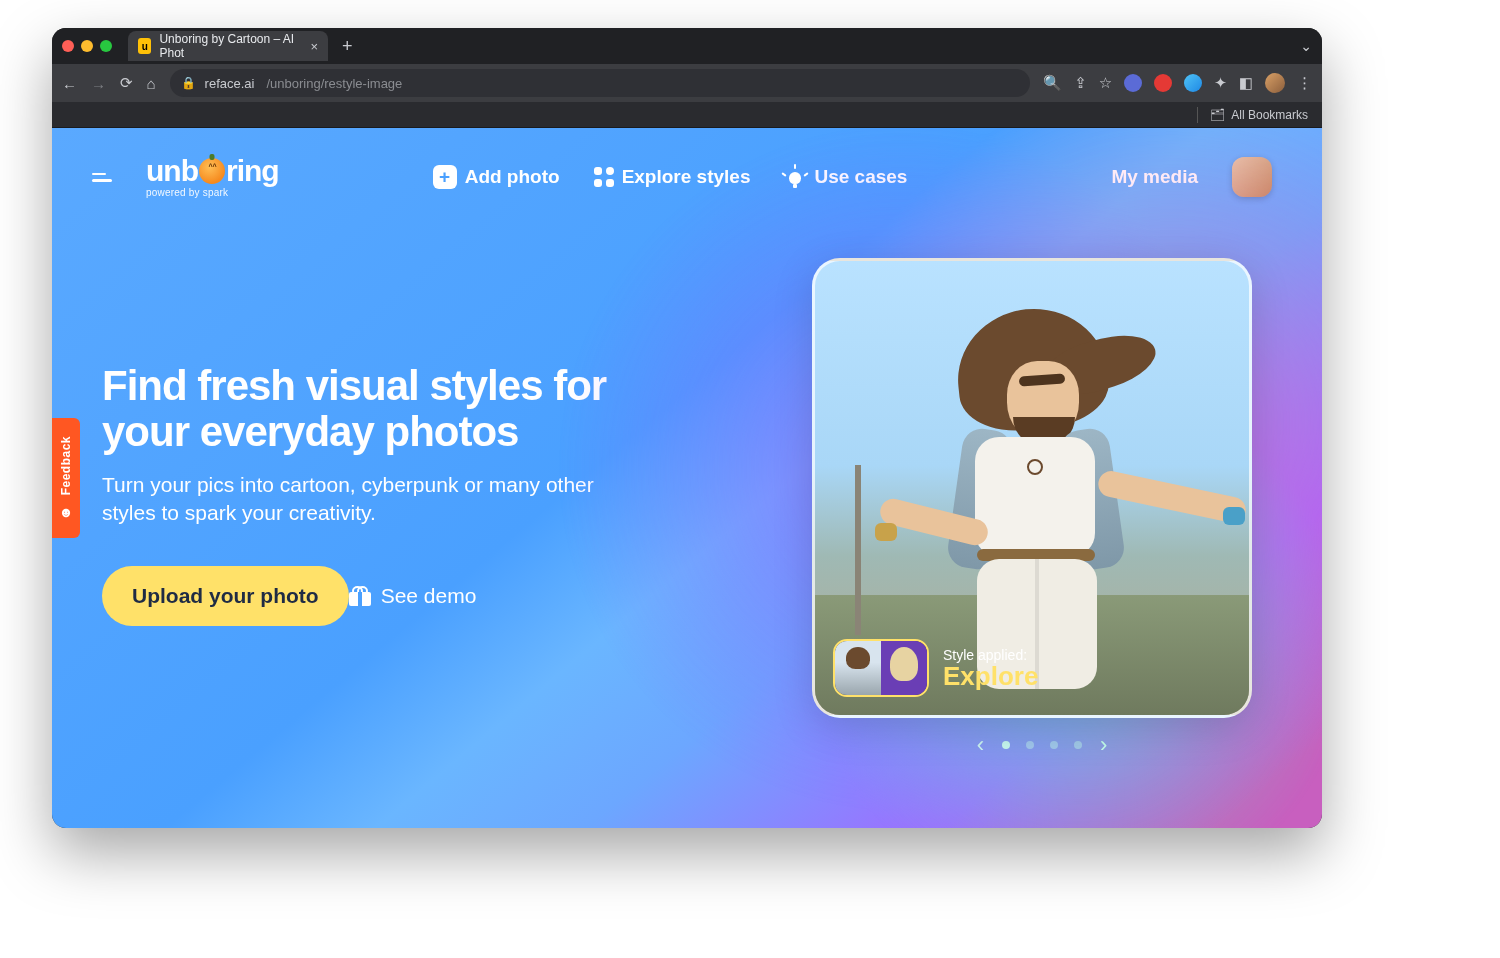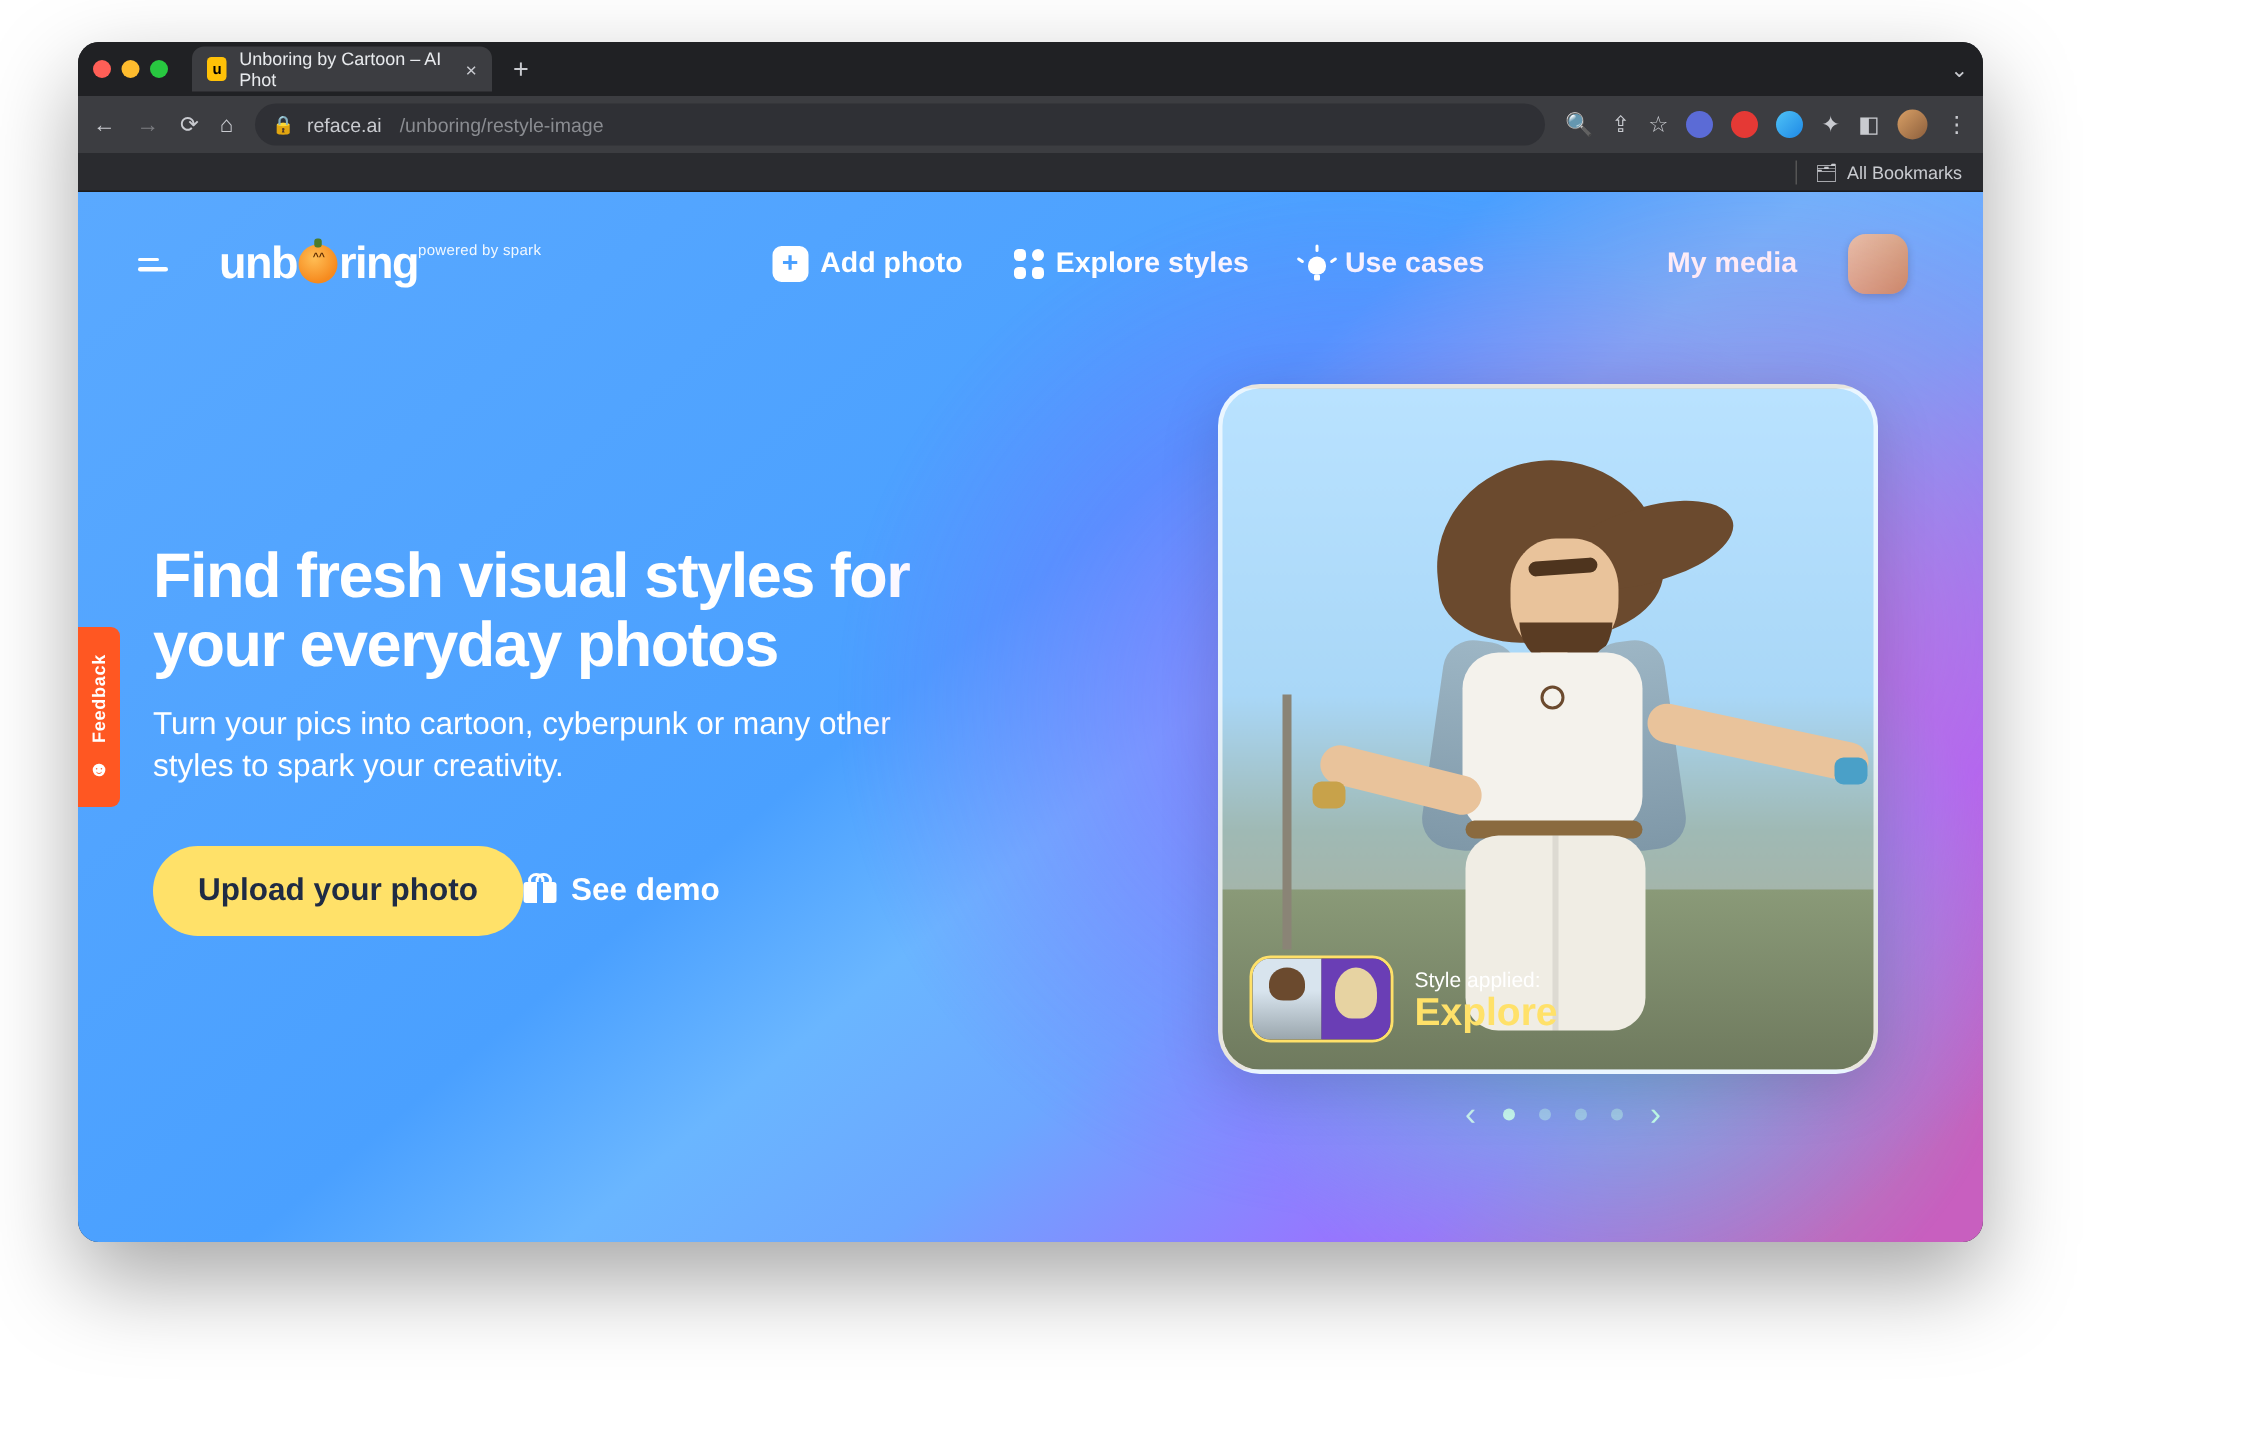--- a/index.html
+++ b/index.html
@@ -74,21 +74,21 @@
   }
   .feedback .vtxt{writing-mode:vertical-rl;transform:rotate(180deg);letter-spacing:.5px;}
 
   
   .nav{
     display:flex;align-items:center;gap:34px;padding:28px 50px 0 40px;color:#fff;
   }
   .hamburger{display:flex;flex-direction:column;gap:4px;cursor:pointer;}
   .hamburger span{display:block;width:20px;height:2.5px;background:#fff;border-radius:2px;}
   .hamburger span:nth-child(1){width:14px;}
-  .logo{display:flex;line-height:1;}
+  .logo{display:flex;flex-direction:column;line-height:1;}
   .logo .brand{font-size:30px;font-weight:900;letter-spacing:-1px;display:flex;align-items:center;}
   .logo .pumpkin{display:inline-flex;width:26px;height:26px;background:radial-gradient(circle at 40% 35%, #ffbe55, #f68a1e 70%);border-radius:50%;margin:0 1px;position:relative;}
   .logo .pumpkin:before{content:"";position:absolute;top:-4px;left:50%;transform:translateX(-50%);width:5px;height:6px;background:#4b7b2b;border-radius:2px;}
   .logo .pumpkin:after{content:"^ ^";position:absolute;top:5px;left:0;right:0;text-align:center;font-size:7px;color:#5b2a00;}
   .logo .tag{font-size:10px;opacity:.92;margin-top:2px;letter-spacing:.2px;}
   .navlinks{display:flex;align-items:center;gap:34px;margin-left:120px;}
   .navlink{display:flex;align-items:center;gap:8px;font-size:19px;font-weight:700;cursor:pointer;}
   .iconbox{width:24px;height:24px;background:#fff;border-radius:6px;display:flex;align-items:center;justify-content:center;color:#4aa0ff;font-weight:900;position:relative;}
   .gridicon{position:relative;width:20px;height:20px;}
   .gridicon span{position:absolute;background:#fff;border-radius:3px;}
@@ -108,21 +108,21 @@
   .mymedia{font-size:19px;font-weight:700;cursor:pointer;}
   .navavatar{width:40px;height:40px;border-radius:12px;background:linear-gradient(135deg,#e6c8a9,#c58d60);cursor:pointer;box-shadow:0 2px 6px rgba(0,0,0,.2);}
 
   
   .hero{display:flex;padding:90px 50px 0 50px;gap:40px;align-items:flex-start;}
   .hero-left{flex:0 0 560px;color:#fff;padding-top:75px;}
   .hero-left h1{font-size:42px;font-weight:900;letter-spacing:-1px;line-height:1.1;}
   .hero-left p{font-size:21px;margin-top:16px;line-height:1.3;max-width:520px;font-weight:500;}
   .cta-row{display:flex;align-items:center;margin-top:40px;}
   .btn-upload{background:var(--yellow);color:#1f2b44;font-size:21px;font-weight:700;border:none;border-radius:999px;padding:18px 30px;cursor:pointer;}
-  .seedemo{display:flex;gap:10px;color:#fff;font-size:21px;font-weight:700;cursor:pointer;}
+  .seedemo{display:flex;align-items:center;gap:10px;color:#fff;font-size:21px;font-weight:400;cursor:pointer;}
   .gift{width:22px;height:20px;position:relative;}
   .gift:before{content:"";position:absolute;left:0;top:6px;width:22px;height:14px;background:#fff;border-radius:2px;}
   .gift:after{content:"";position:absolute;left:9px;top:6px;width:4px;height:14px;background:var(--blue2);}
   .gift .bow{position:absolute;top:0;left:3px;width:16px;height:6px;}
   .gift .bow:before,.gift .bow:after{content:"";position:absolute;top:0;width:7px;height:6px;border:2px solid #fff;border-radius:50%;}
   .gift .bow:after{right:0;}
 
   
   .hero-right{flex:0 0 460px;margin-left:auto;margin-top:-30px;}
   .card{

